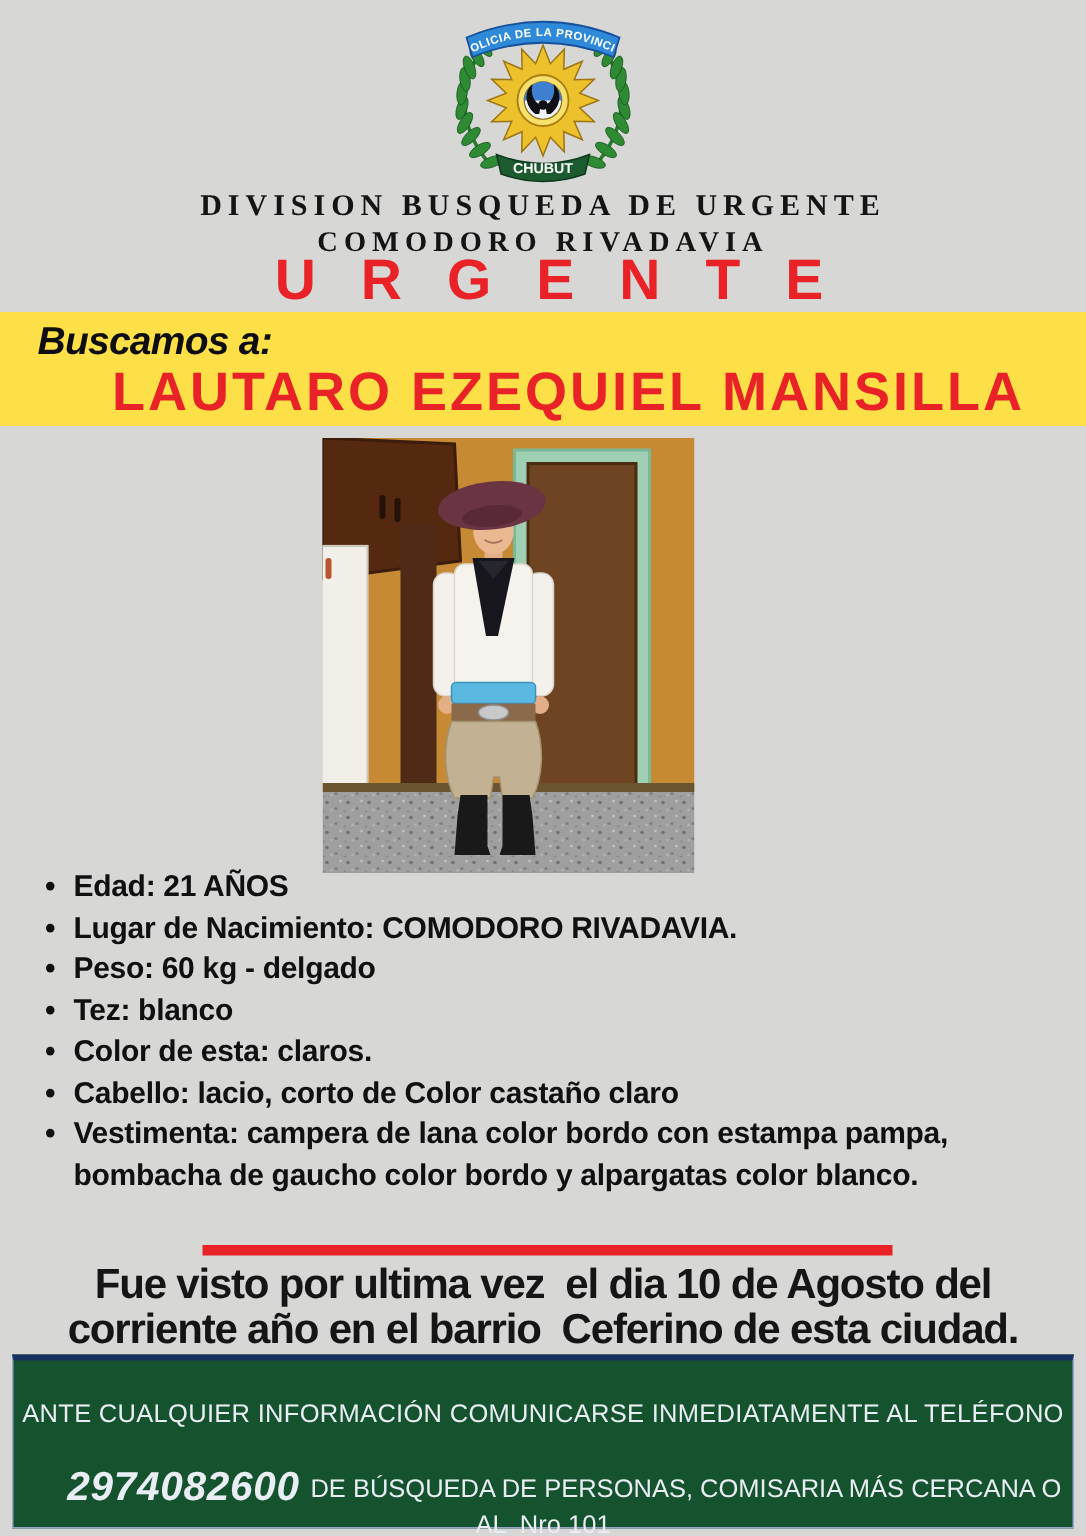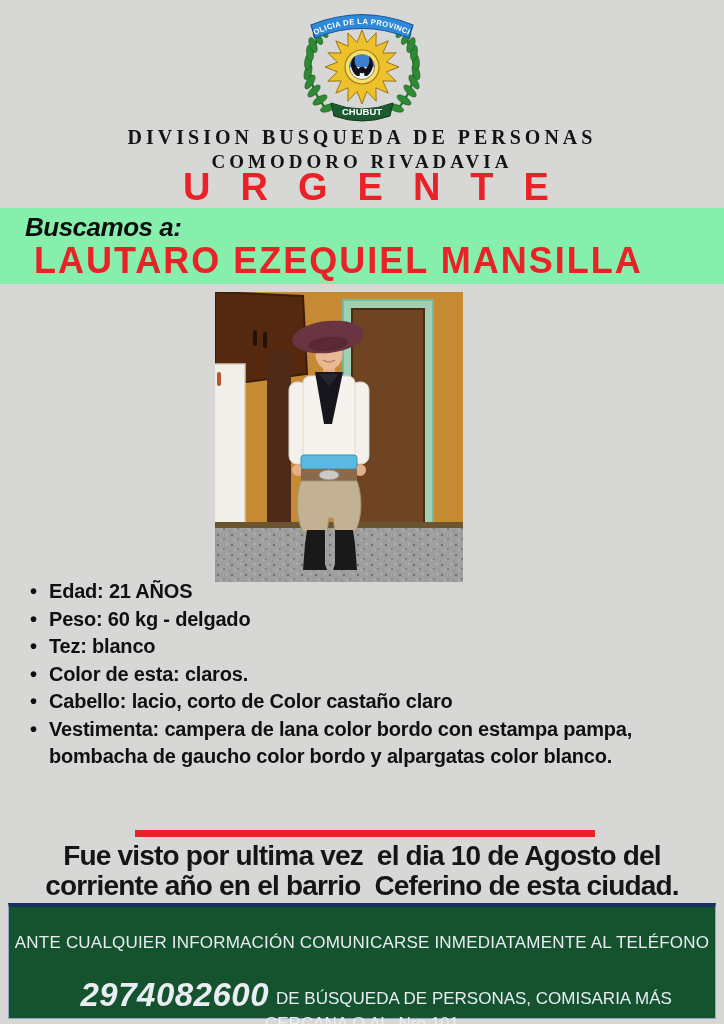--- a/index.html
+++ b/index.html
@@ -11,24 +11,24 @@
   .division1{position:absolute;top:126px;left:0;width:100%;text-align:center;
     font-family:"Liberation Serif",serif;font-weight:bold;font-size:20px;
     letter-spacing:4px;color:#141414;}
   .division2{position:absolute;top:151px;left:0;width:100%;text-align:center;
     font-family:"Liberation Serif",serif;font-weight:bold;font-size:19px;
     letter-spacing:4px;color:#141414;}
   .urgente{position:absolute;top:166px;left:0;width:100%;text-align:center;
     color:#e92227;font-size:38px;font-weight:bold;letter-spacing:30px;
     padding-left:38px;box-sizing:border-box;}
 
-  .name-band{position:absolute;top:208px;left:0;width:100%;height:76px;background:#86efac;}
+  .name-band{position:absolute;top:208px;left:0;width:100%;height:76px;background:#fde047;}
   .buscamos{position:absolute;left:25px;top:4px;font-size:26px;font-weight:bold;
     font-style:italic;color:#0e0e0e;letter-spacing:-0.5px;}
-  .missing-name{position:absolute;top:32px;left:0;width:100%;text-align:left;
+  .missing-name{position:absolute;top:32px;left:0;width:100%;text-align:center;
     color:#e92227;font-size:36px;font-weight:bold;letter-spacing:2px;
     padding-left:34px;box-sizing:border-box;white-space:nowrap;}
 
   .photo{position:absolute;top:292px;left:215px;width:248px;height:290px;}
 
   .details{position:absolute;top:578px;left:30px;width:648px;margin:0;padding:0;list-style:none;}
   .details li{position:relative;padding-left:19px;font-size:20px;font-weight:bold;
     color:#101010;line-height:27.5px;letter-spacing:-0.2px;max-width:630px;white-space:pre-wrap;}
   .details li::before{content:"•";position:absolute;left:0;top:0;}
 
@@ -37,21 +37,21 @@
   .last-seen{position:absolute;top:841px;left:0;width:100%;text-align:center;
     font-size:28px;font-weight:bold;color:#151515;line-height:1.08;
     letter-spacing:-0.8px;white-space:pre-wrap;text-wrap:balance;
     padding:0 4px;box-sizing:border-box;}
 
   .footer-box{position:absolute;left:8px;right:8px;top:903px;bottom:5px;
     background:#14532d;border:1px solid #93a6c9;border-top:4px solid #16315e;
     box-sizing:border-box;text-align:center;color:#e9edf4;padding-top:26px;}
   .f-line1{font-size:17px;letter-spacing:0.2px;}
   .f-line2{font-size:17px;margin-top:3px;white-space:pre-wrap;}
-  .f-phone{font-size:33px;font-weight:bold;font-style:italic;margin-right:7px;
+  .f-phone{font-size:27px;font-weight:bold;font-style:italic;margin-right:7px;
     letter-spacing:0.5px;vertical-align:-2px;}
 </style>
 </head>
 <body>
 
 <div class="poster">
 
   <div class="logo-wrap">
     <svg width="150" height="118" viewBox="0 0 150 118">
       <defs>
@@ -97,21 +97,21 @@
         </text>
       </g>
 
       <g>
         <path d="M44,99 Q75,111 106,99 L103,112 Q75,122 47,112 Z" fill="#1c5a30" stroke="#0d3a1c" stroke-width="1"></path>
         <text x="75" y="111" text-anchor="middle" font-size="9.5" font-weight="bold" fill="#ffffff" font-family="Liberation Sans, sans-serif">CHUBUT</text>
       </g>
     </svg>
   </div>
 
-  <div class="division1">DIVISION BUSQUEDA DE PERSONAS</div>
+  <div class="division1">DIVISION BUSQUEDA DE URGENTE</div>
   <div class="division2">COMODORO RIVADAVIA</div>
   <div class="urgente">URGENTE</div>
 
   <div class="name-band">
     <div class="buscamos">Buscamos a:</div>
     <div class="missing-name">LAUTARO EZEQUIEL MANSILLA</div>
   </div>
 
   <div class="photo">
     <svg width="248" height="290" viewBox="0 0 248 290">
@@ -176,20 +176,21 @@
         <path d="M92,238 L110,238 L110,272 L112,278 L88,278 L90,252 Z" fill="#191919"></path>
         <path d="M120,238 L138,238 L140,252 L142,278 L118,278 L120,272 Z" fill="#191919"></path>
       </g>
     </svg>
   </div>
 
   <ul class="details">
 
       <li>Edad: 21 AÑOS</li>
 
+      <li>Lugar de Nacimiento: COMODORO RIVADAVIA.</li>
 
       <li>Peso: 60 kg - delgado</li>
 
 
       <li>Tez: blanco</li>
 
       <li>Color de esta: claros.</li>
 
       <li>Cabello: lacio, corto de Color castaño claro</li>
 

